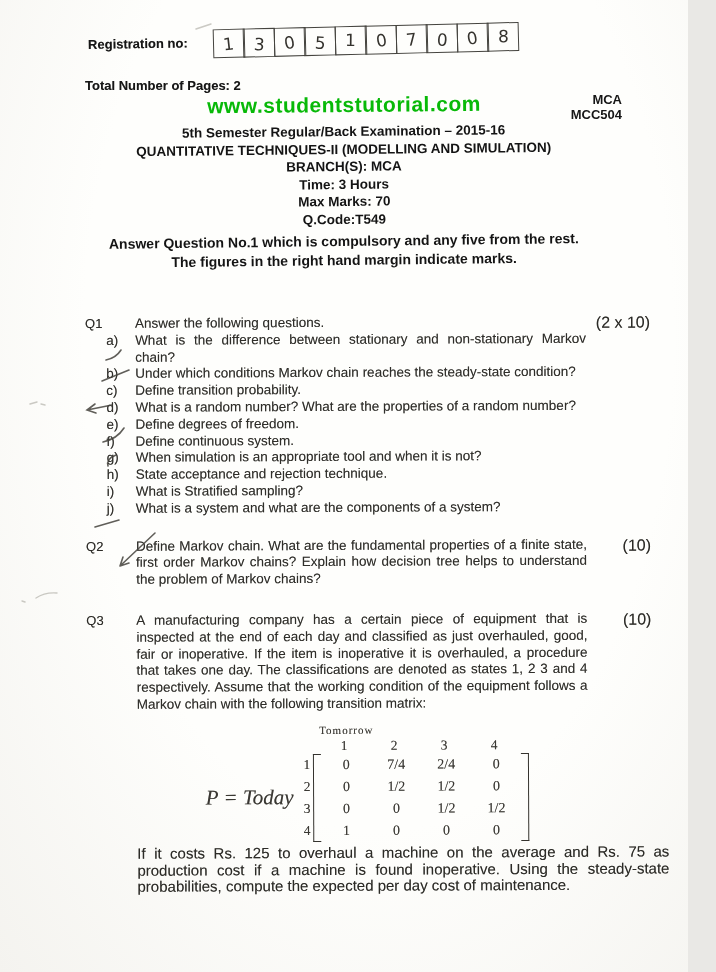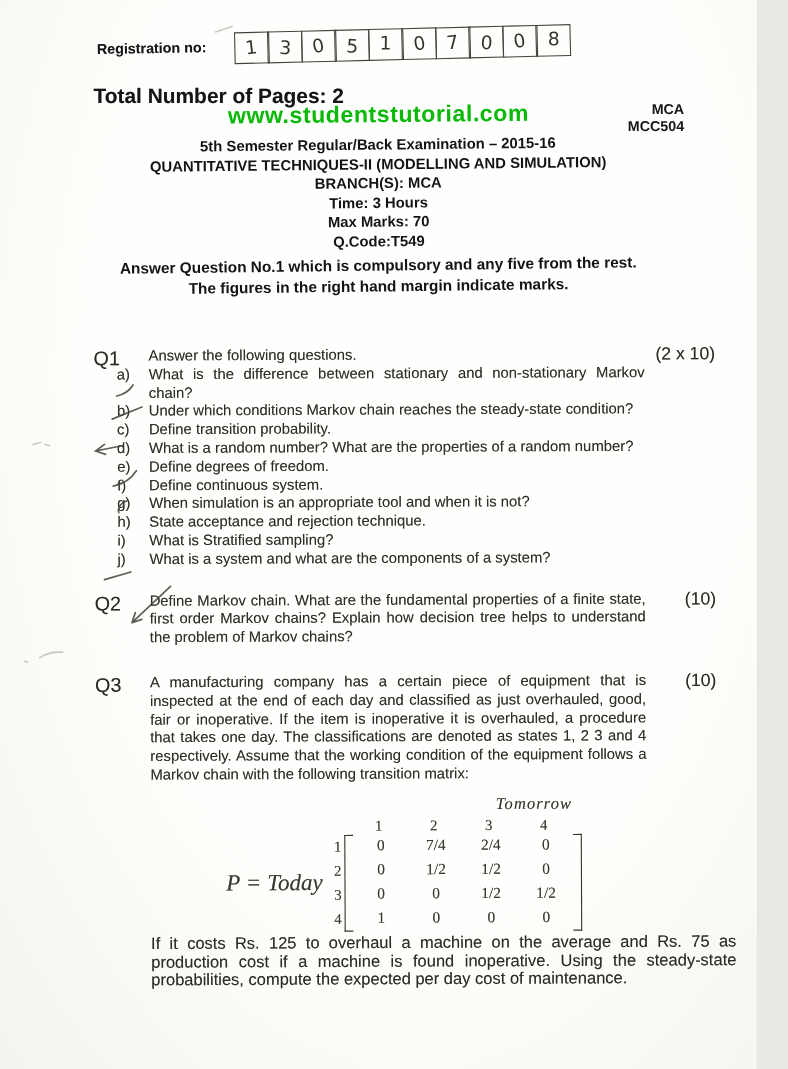--- a/index.html
+++ b/index.html
@@ -18,49 +18,49 @@
   .reg-label { font-weight:bold; font-size:13px; color:#161616; }
   .reg-boxes { display:flex; margin-left:26px; transform:rotate(-0.5deg); }
   .reg-cell { width:32px; height:29px; border:1.5px solid #45443f; margin-left:-1.5px;
     display:flex; align-items:center; justify-content:center; background:transparent; }
   .reg-cell span { font-family:"DejaVu Sans", sans-serif; font-size:17px; color:#35332e; display:inline-block; transform:rotate(-5deg); }
   .reg-cell:nth-child(2n) span { transform:rotate(5deg) translateY(1px); }
   .reg-cell:nth-child(3n) span { transform:rotate(-9deg); }
   .reg-cell:nth-child(5n) span { transform:rotate(2deg) translateY(-1px); }
 
   
-  .pages-line { position:absolute; left:85px; top:78px; font-weight:bold; font-size:19px; color:#161616; }
+  .pages-line { position:absolute; left:85px; top:78px; font-weight:bold; font-size:13px; color:#161616; }
   .code-block { position:absolute; right:66px; top:92px; text-align:right; font-weight:bold; font-size:13px; line-height:15px; color:#161616; }
   .watermark { position:absolute; left:0; top:93px; width:100%; text-align:center;
     font-weight:bold; font-size:21px; letter-spacing:0.5px; transform:rotate(-0.5deg); }
 
   
   .title-block { position:absolute; left:0; top:123px; width:100%; text-align:center;
     font-weight:bold; font-size:13.5px; line-height:17.6px; color:#141414; transform:rotate(-0.6deg); }
   .instructions { position:absolute; left:0; top:232px; width:100%; text-align:center;
     font-weight:bold; font-size:14px; line-height:18.5px; color:#141414; transform:rotate(-0.7deg); }
 
   
   .questions { position:absolute; left:85px; top:316px; right:36px; transform:rotate(-0.25deg); transform-origin:left top; }
   .q { display:grid; grid-template-columns:50px 1fr 66px; align-items:start; }
-  .q-num { font-size:18px; color:#2c2b27; }
+  .q-num { font-size:13px; color:#2c2b27; }
   .q-marks { text-align:right; font-size:16px; color:#2c2b27; padding-right:2px; }
   .q-mid { min-width:0; }
   .q-mid p { margin:0; text-align:justify; line-height:16.8px; }
   .q1 { margin-bottom:21px; }
   .q2 { margin-bottom:24px; }
   .intro { margin:0 0 0 0; line-height:16.8px; }
   .sub { display:grid; grid-template-columns:29px 1fr; margin-left:-29px; }
   .sub .lbl { line-height:16.8px; }
   .sub p { margin:0; text-align:justify; line-height:16.8px; }
 
   
   .mx { display:grid; grid-template-columns:auto auto; justify-content:center; margin:11px 0 3px 10px;
     font-family:"Liberation Serif", serif; color:#3a3833; }
-  .mx-t { grid-column:2; text-align:right; font-style:italic; font-size:15px; padding:0 9px 2px 9px; letter-spacing:1px; }
+  .mx-t { grid-column:2; text-align:left; font-size:11px; padding:0 9px 2px 9px; letter-spacing:1px; }
   .mx-ch { grid-column:2; display:grid; grid-template-columns:repeat(4,50px); padding:0 9px; text-align:center; font-size:13.5px; }
   .mx-left { grid-column:1; grid-row:3; display:flex; align-items:center; }
   .mx-ptoday { font-style:italic; font-size:21px; margin-right:5px; white-space:nowrap; }
   .mx-rows { display:flex; flex-direction:column; }
   .mx-rows div { height:22px; line-height:22px; width:12px; text-align:right; font-size:13.5px; }
   .mx-body { grid-column:2; grid-row:3; display:flex; align-items:stretch; }
   .brk { width:8px; border:1.8px solid #35332e; }
   .brk-l { border-right:none; margin-left:3px; }
   .brk-r { border-left:none; }
   .mx-vals { display:grid; grid-template-columns:repeat(4,50px); grid-auto-rows:22px; }

